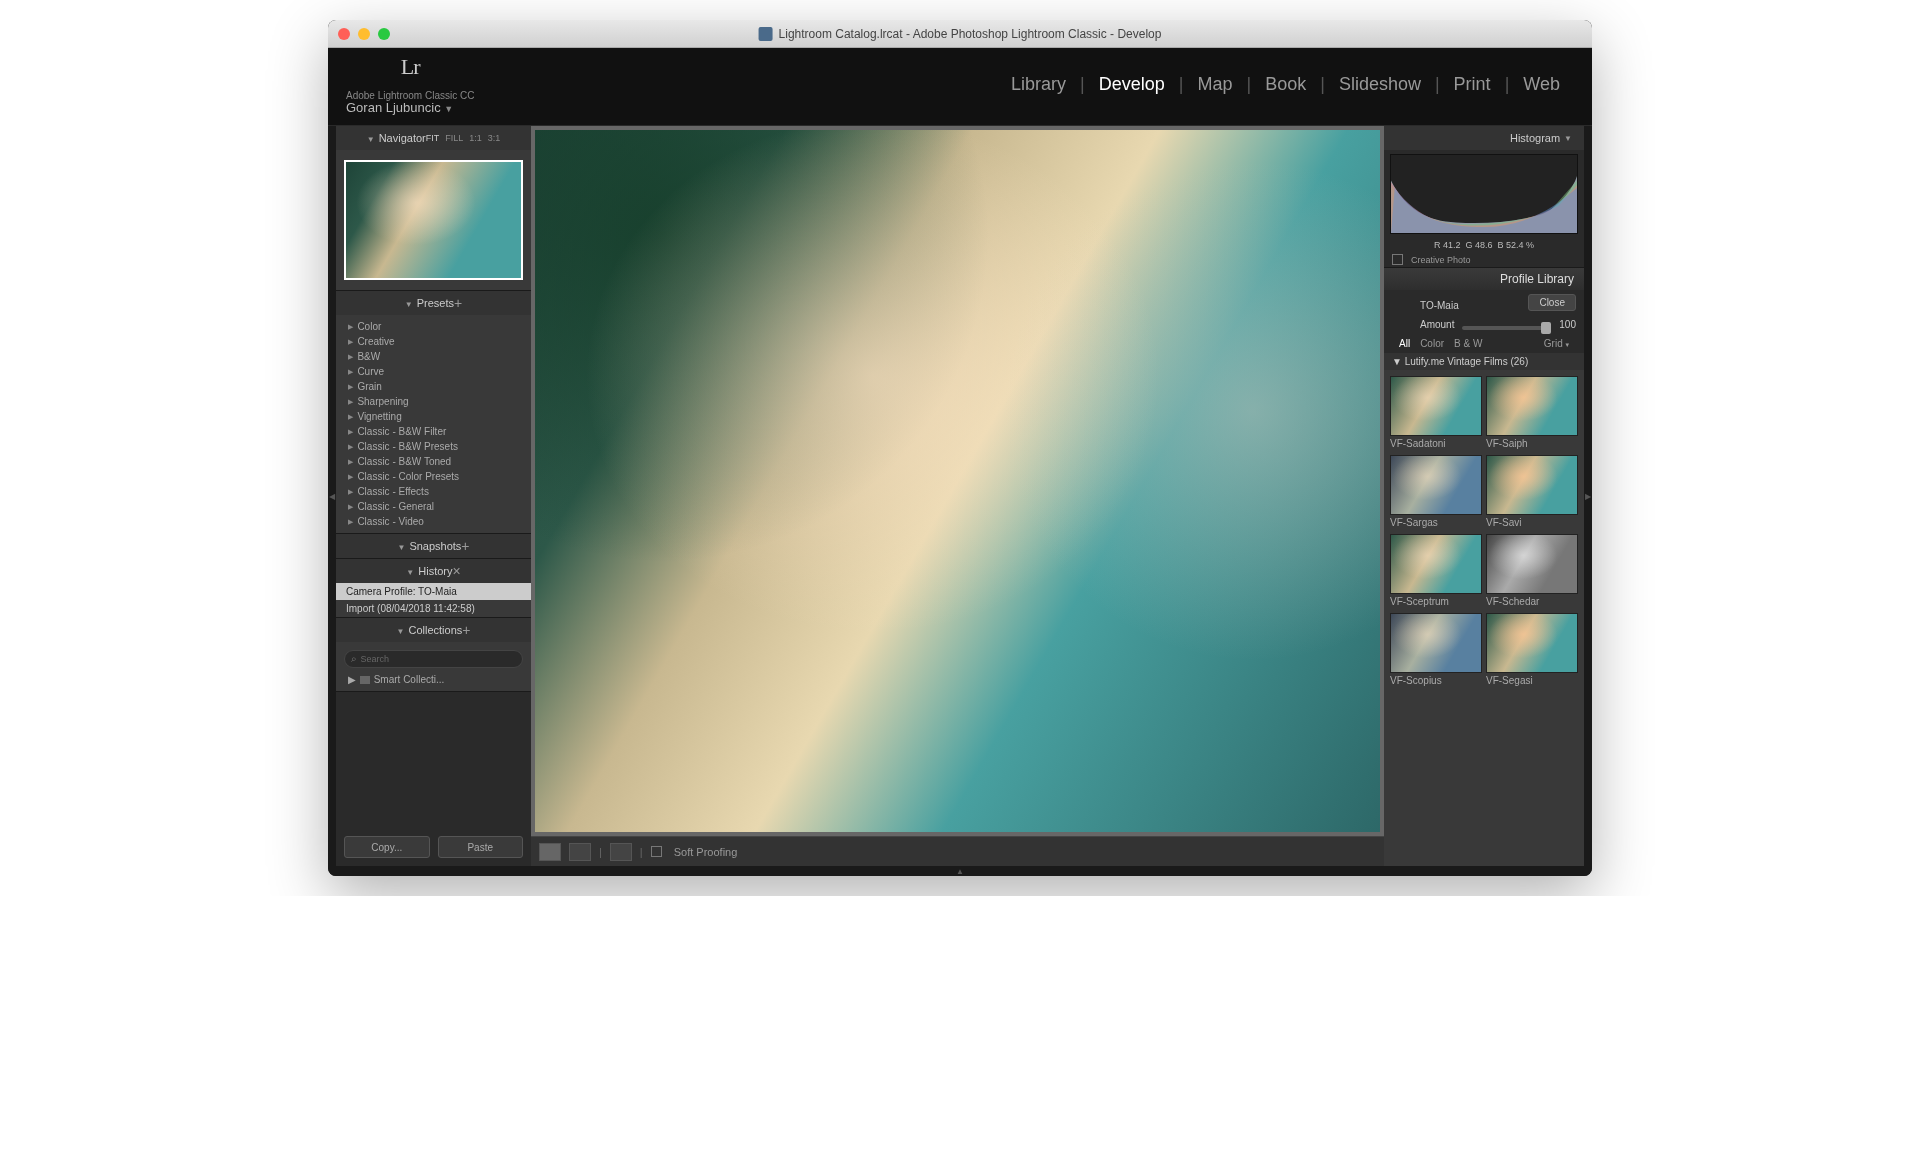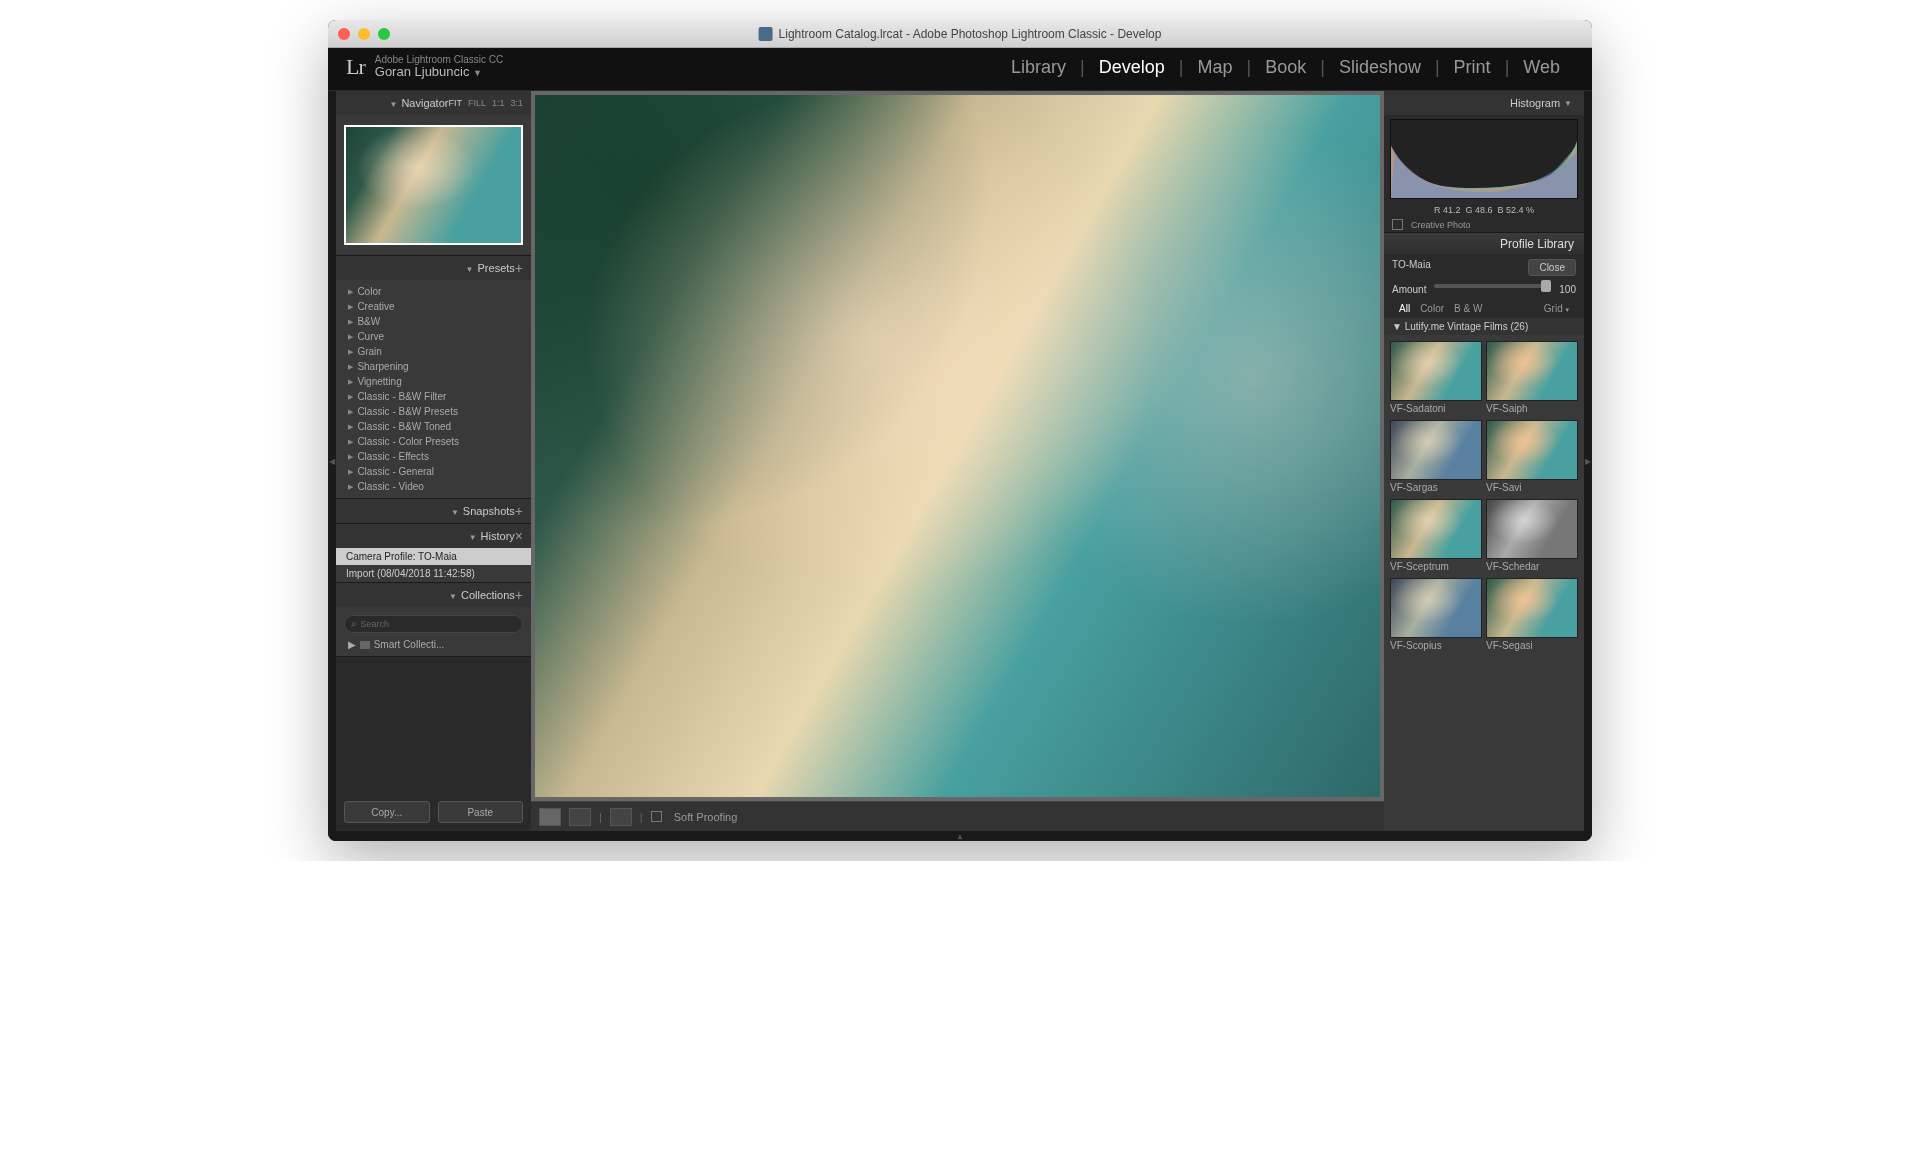--- a/index.html
+++ b/index.html
@@ -7,21 +7,21 @@
 .window { width: 1264px; background: #1a1a1a; border-radius: 8px; box-shadow: 0 20px 60px rgba(0,0,0,0.3); overflow: hidden; }
 
 .titlebar { height: 28px; background: linear-gradient(#e8e8e8,#d0d0d0); display: flex; align-items: center; padding: 0 10px; position: relative; border-bottom: 1px solid #aaa;}
 .traffic { display: flex; gap: 8px; }
 .traffic div { width: 12px; height: 12px; border-radius: 50%; }
 .tr-red { background: #ff5f57; } .tr-yel { background: #ffbd2e; } .tr-grn { background: #28c940; }
 .titlebar .title { position: absolute; left: 50%; transform: translateX(-50%); font-size: 12px; color: #444; display: flex; align-items: center; gap: 6px; }
 .titlebar .ticon { width: 14px; height: 14px; background: #4a6a8a; border-radius: 2px; display:inline-block;}
 
 .header { background: #111; display: flex; align-items: center; justify-content: space-between; padding: 6px 18px 10px; border-bottom: 1px solid #2a2a2a;}
-.logo-block { display: flex; align-items: center; gap: 10px; }
+.logo-block { display: flex; align-items: center; gap: 10px; flex-direction: column; }
 .lr-logo { font-family: Georgia, serif; font-size: 22px; color: #ccc; font-weight: 300; letter-spacing: -1px;}
 .lr-text { line-height: 1.1; }
 .lr-sub { font-size: 10px; color: #888; }
 .lr-user { font-size: 13px; color: #bbb; }
 .modules { display: flex; align-items: baseline; gap: 0; font-size: 18px; color: #999; }
 .modules span { padding: 0 14px; cursor: pointer; }
 .modules span.active { color: #fff; font-weight: 500; }
 .modules .sep { color: #555; padding: 0; }
 
 .body { display: flex; height: 740px; background: #1a1a1a; }
@@ -30,21 +30,21 @@
 .right-panel { width: 200px; }
 .center { flex: 1; background: #676767; display: flex; flex-direction: column; }
 .main-image { flex: 1; margin: 4px; background: linear-gradient(120deg, #1e4438 0%, #2d5849 20%, #c8b890 35%, #e8d8b0 50%, #48a0a0 65%, #2d6868 100%); position: relative; overflow: hidden; }
 .main-image::before { content:""; position:absolute; inset:0; background: radial-gradient(ellipse at 40% 35%, rgba(255,230,200,0.6), transparent 40%), radial-gradient(circle at 15% 15%, rgba(20,60,40,0.8), transparent 35%), radial-gradient(circle at 85% 40%, rgba(200,200,190,0.5), transparent 30%);}
 .toolbar { height: 30px; background: #333; border-top: 1px solid #444; display: flex; align-items: center; padding: 0 8px; gap: 8px; font-size: 11px; color: #999;}
 .tool-btn { width: 22px; height: 18px; background: #444; border: 1px solid #555; display:inline-block;}
 .tool-btn.active { background: #666; }
 .chk { width: 11px; height: 11px; border: 1px solid #777; display:inline-block; margin-right:4px;}
 
 .panel-sec { border-bottom: 1px solid #1a1a1a; }
-.panel-hdr { background: #333; height: 24px; display: flex; align-items: center; justify-content: flex-end; padding: 0 8px; font-size: 11px; color: #ccc; cursor: pointer; }
+.panel-hdr { background: #333; height: 24px; display: flex; align-items: center; justify-content: center; padding: 0 8px; font-size: 11px; color: #ccc; cursor: pointer; }
 .panel-hdr .tri { font-size: 8px; color: #999; margin-right: 4px; }
 .panel-hdr .plus { color: #999; font-size: 14px; }
 .panel-body { background: #393939; padding: 4px 0; font-size: 10px; color: #aaa; }
 .nav-thumb { margin: 6px 8px; height: 120px; background: linear-gradient(120deg, #1e4438, #2d5849 20%, #c8b890 40%, #48a0a0 70%); border: 2px solid #fff; position: relative; overflow:hidden;}
 .nav-thumb::before { content:""; position:absolute; inset:0; background: radial-gradient(ellipse at 40% 35%, rgba(255,230,200,0.6), transparent 40%);}
 .nav-opts { font-size: 9px; color: #888; display: flex; gap: 6px; }
 .nav-opts span.act { color: #ccc; }
 .preset-item { padding: 2px 12px; display: flex; align-items: center; gap: 4px; cursor: pointer; }
 .preset-item .arr { font-size: 7px; color: #888; }
 .hist-item { padding: 3px 10px; background: #393939; font-size: 10px; color: #ccc; }
@@ -56,21 +56,21 @@
 
 .bottom-btns { padding: 8px; display: flex; gap: 8px; background: #2a2a2a; }
 .bottom-btns button { flex: 1; height: 22px; background: #3a3a3a; border: 1px solid #555; color: #aaa; font-size: 10px; border-radius: 3px; cursor: pointer; }
 
 .histogram { height: 80px; margin: 4px 6px; background: #222; border: 1px solid #111; position: relative; overflow:hidden;}
 .histo-curve { position:absolute; bottom:0; left:0; right:0; height: 60px;}
 .histo-curve svg { width:100%; height:100%;}
 .rgb-row { font-size: 9px; color: #bbb; text-align: center; padding: 2px 16px; }
 .orig-row { font-size: 9px; color: #999; padding: 2px 8px; display:flex; align-items:center; gap:4px;}
 .profile-hdr { background: linear-gradient(#3a3a3a,#2e2e2e); text-align: right; padding: 4px 10px; font-size: 12px; color: #ddd; }
-.prof-row { display: flex; justify-content: space-between; align-items: flex-start; padding: 4px 8px; font-size: 10px; color: #ccc; }
+.prof-row { display: flex; justify-content: space-between; align-items: flex-end; padding: 4px 8px; font-size: 10px; color: #ccc; margin-left: 28px; }
 .close-btn { background: #444; border: 1px solid #555; padding: 2px 10px; border-radius: 3px; font-size: 10px; color: #ccc; cursor:pointer;}
 .slider { flex: 1; height: 4px; background: #555; margin: 0 8px; position: relative; border-radius:2px;}
 .slider .knob { position: absolute; right: 0; top: -4px; width: 10px; height: 12px; background: #aaa; border-radius: 2px; }
 .filter-row { display: flex; gap: 8px; padding: 4px 15px; font-size: 10px; color: #999; align-items:center; justify-content:space-between;}
 .filter-row span { cursor: pointer; }
 .filter-row span.act { color: #fff; }
 .grp-hdr { background: #333; padding: 3px 8px; font-size: 10px; color: #ccc; display:flex; justify-content:space-between;}
 .thumbs-scroll { flex:1; overflow-y:auto; background: #393939;}
 .thumbs-grid { display: grid; grid-template-columns: 1fr 1fr; gap: 4px; padding: 6px; }
 .thumb-cell { }

